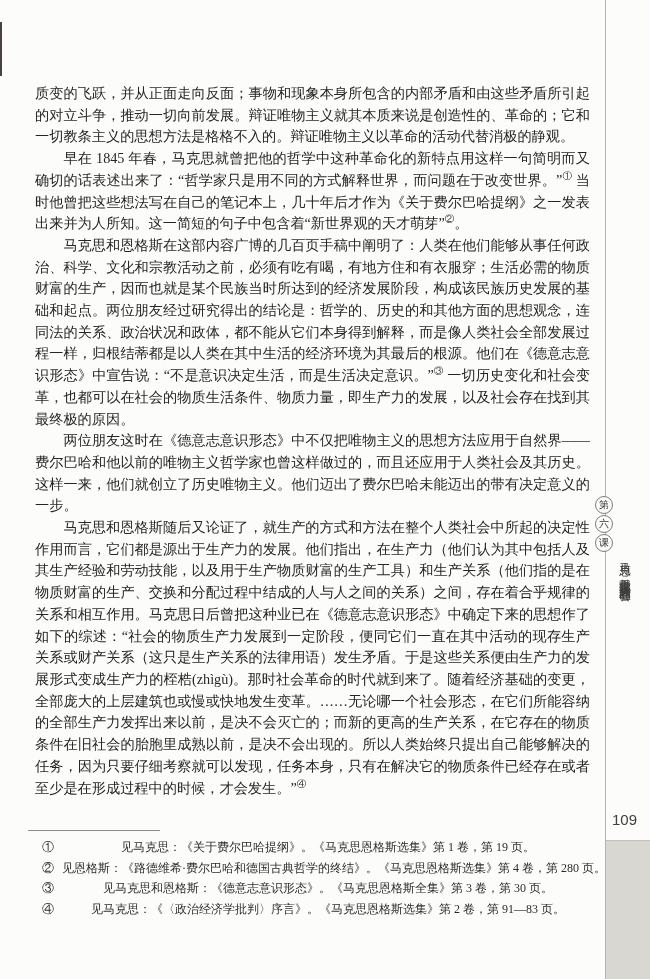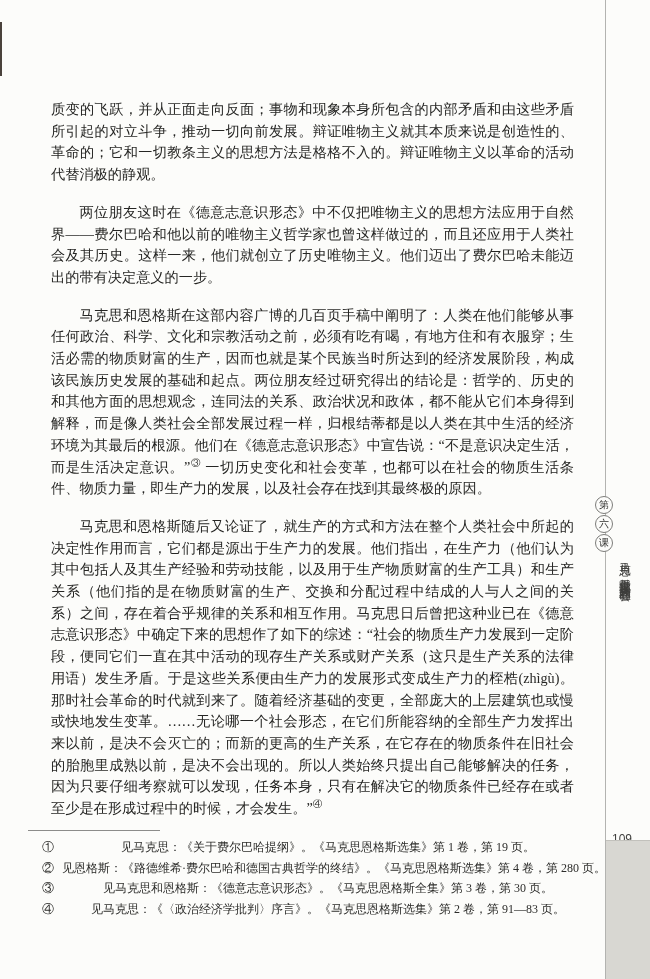--- a/index.html
+++ b/index.html
@@ -18,21 +18,21 @@
     position:absolute;left:0;top:22px;width:2px;height:54px;
     background:#4a423c;
   }
   
   .body-text{
     position:absolute;left:35px;top:83px;width:555px;
     font-size:14.2px;line-height:21.7px;
     color:#262624;
     text-align:justify;
   }
-  .body-text p{margin:16px;}
+  .body-text p{margin:0;}
   .body-text p.indent{text-indent:2em;}
   .fn-ref{
     font-size:9.5px;
     vertical-align:super;
     line-height:0;
   }
   
   .footnote-sep{
     position:absolute;left:28px;top:830px;width:132px;height:1px;
     background:#8c8c8a;
@@ -61,41 +61,42 @@
     display:flex;align-items:center;justify-content:center;
     font-family:"Liberation Serif", serif;
   }
   .chapter-title{
     position:absolute;left:617px;top:554px;height:210px;
     writing-mode:vertical-rl;
     font-size:11.5px;letter-spacing:1px;color:#3d3d3b;
     font-family:"Liberation Serif", serif;
   }
   .page-number{
-    position:absolute;left:612px;top:832px;
-    font-size:12px;color:#3f3f3d;
+    position:absolute;left:612px;top:811px;
+    font-size:15px;color:#3f3f3d;
     font-family:"Liberation Sans", sans-serif;
   }
   .gray-block{
     position:absolute;left:606px;top:840px;width:44px;height:139px;
     background:#d8d7d2;
     border-top:1px solid #c2c1bc;
   }
 </style>
 </head>
 <body>
 
 <div class="page">
 
   <div class="scan-mark"></div>
 
   <div class="body-text">
     <p class="body-para">质变的飞跃，并从正面走向反面；事物和现象本身所包含的内部矛盾和由这些矛盾所引起的对立斗争，推动一切向前发展。辩证唯物主义就其本质来说是创造性的、革命的；它和一切教条主义的思想方法是格格不入的。辩证唯物主义以革命的活动代替消极的静观。</p>
+    <p class="body-para indent">早在 1845 年春，马克思就曾把他的哲学中这种革命化的新特点用这样一句简明而又确切的话表述出来了：“哲学家只是用不同的方式解释世界，而问题在于改变世界。”<sup class="fn-ref">①</sup> 当时他曾把这些想法写在自己的笔记本上，几十年后才作为《关于费尔巴哈提纲》之一发表出来并为人所知。这一简短的句子中包含着“新世界观的天才萌芽”<sup class="fn-ref">②</sup>。</p>
+    <p class="body-para indent">马克思和恩格斯在这部内容广博的几百页手稿中阐明了：人类在他们能够从事任何政治、科学、文化和宗教活动之前，必须有吃有喝，有地方住和有衣服穿；生活必需的物质财富的生产，因而也就是某个民族当时所达到的经济发展阶段，构成该民族历史发展的基础和起点。两位朋友经过研究得出的结论是：哲学的、历史的和其他方面的思想观念，连同法的关系、政治状况和政体，都不能从它们本身得到解释，而是像人类社会全部发展过程一样，归根结蒂都是以人类在其中生活的经济环境为其最后的根源。他们在《德意志意识形态》中宣告说：“不是意识决定生活，而是生活决定意识。”<sup class="fn-ref">③</sup> 一切历史变化和社会变革，也都可以在社会的物质生活条件、物质力量，即生产力的发展，以及社会存在找到其最终极的原因。</p>
     <p class="body-para indent">两位朋友这时在《德意志意识形态》中不仅把唯物主义的思想方法应用于自然界——费尔巴哈和他以前的唯物主义哲学家也曾这样做过的，而且还应用于人类社会及其历史。这样一来，他们就创立了历史唯物主义。他们迈出了费尔巴哈未能迈出的带有决定意义的一步。</p>
-    <p class="body-para indent">马克思和恩格斯在这部内容广博的几百页手稿中阐明了：人类在他们能够从事任何政治、科学、文化和宗教活动之前，必须有吃有喝，有地方住和有衣服穿；生活必需的物质财富的生产，因而也就是某个民族当时所达到的经济发展阶段，构成该民族历史发展的基础和起点。两位朋友经过研究得出的结论是：哲学的、历史的和其他方面的思想观念，连同法的关系、政治状况和政体，都不能从它们本身得到解释，而是像人类社会全部发展过程一样，归根结蒂都是以人类在其中生活的经济环境为其最后的根源。他们在《德意志意识形态》中宣告说：“不是意识决定生活，而是生活决定意识。”<sup class="fn-ref">③</sup> 一切历史变化和社会变革，也都可以在社会的物质生活条件、物质力量，即生产力的发展，以及社会存在找到其最终极的原因。</p>
     <p class="body-para indent">马克思和恩格斯随后又论证了，就生产的方式和方法在整个人类社会中所起的决定性作用而言，它们都是源出于生产力的发展。他们指出，在生产力（他们认为其中包括人及其生产经验和劳动技能，以及用于生产物质财富的生产工具）和生产关系（他们指的是在物质财富的生产、交换和分配过程中结成的人与人之间的关系）之间，存在着合乎规律的关系和相互作用。马克思日后曾把这种业已在《德意志意识形态》中确定下来的思想作了如下的综述：“社会的物质生产力发展到一定阶段，便同它们一直在其中活动的现存生产关系或财产关系（这只是生产关系的法律用语）发生矛盾。于是这些关系便由生产力的发展形式变成生产力的桎梏(zhìgù)。那时社会革命的时代就到来了。随着经济基础的变更，全部庞大的上层建筑也或慢或快地发生变革。……无论哪一个社会形态，在它们所能容纳的全部生产力发挥出来以前，是决不会灭亡的；而新的更高的生产关系，在它存在的物质条件在旧社会的胎胞里成熟以前，是决不会出现的。所以人类始终只提出自己能够解决的任务，因为只要仔细考察就可以发现，任务本身，只有在解决它的物质条件已经存在或者至少是在形成过程中的时候，才会发生。”<sup class="fn-ref">④</sup></p>
   </div>
 
   <div class="footnote-sep"></div>
 
   <div class="footnotes">
     <div class="footnote-row">
       <span class="footnote-marker">①</span>
       <span class="footnote-text">见马克思：《关于费尔巴哈提纲》。《马克思恩格斯选集》第 1 卷，第 19 页。</span>
     </div>

